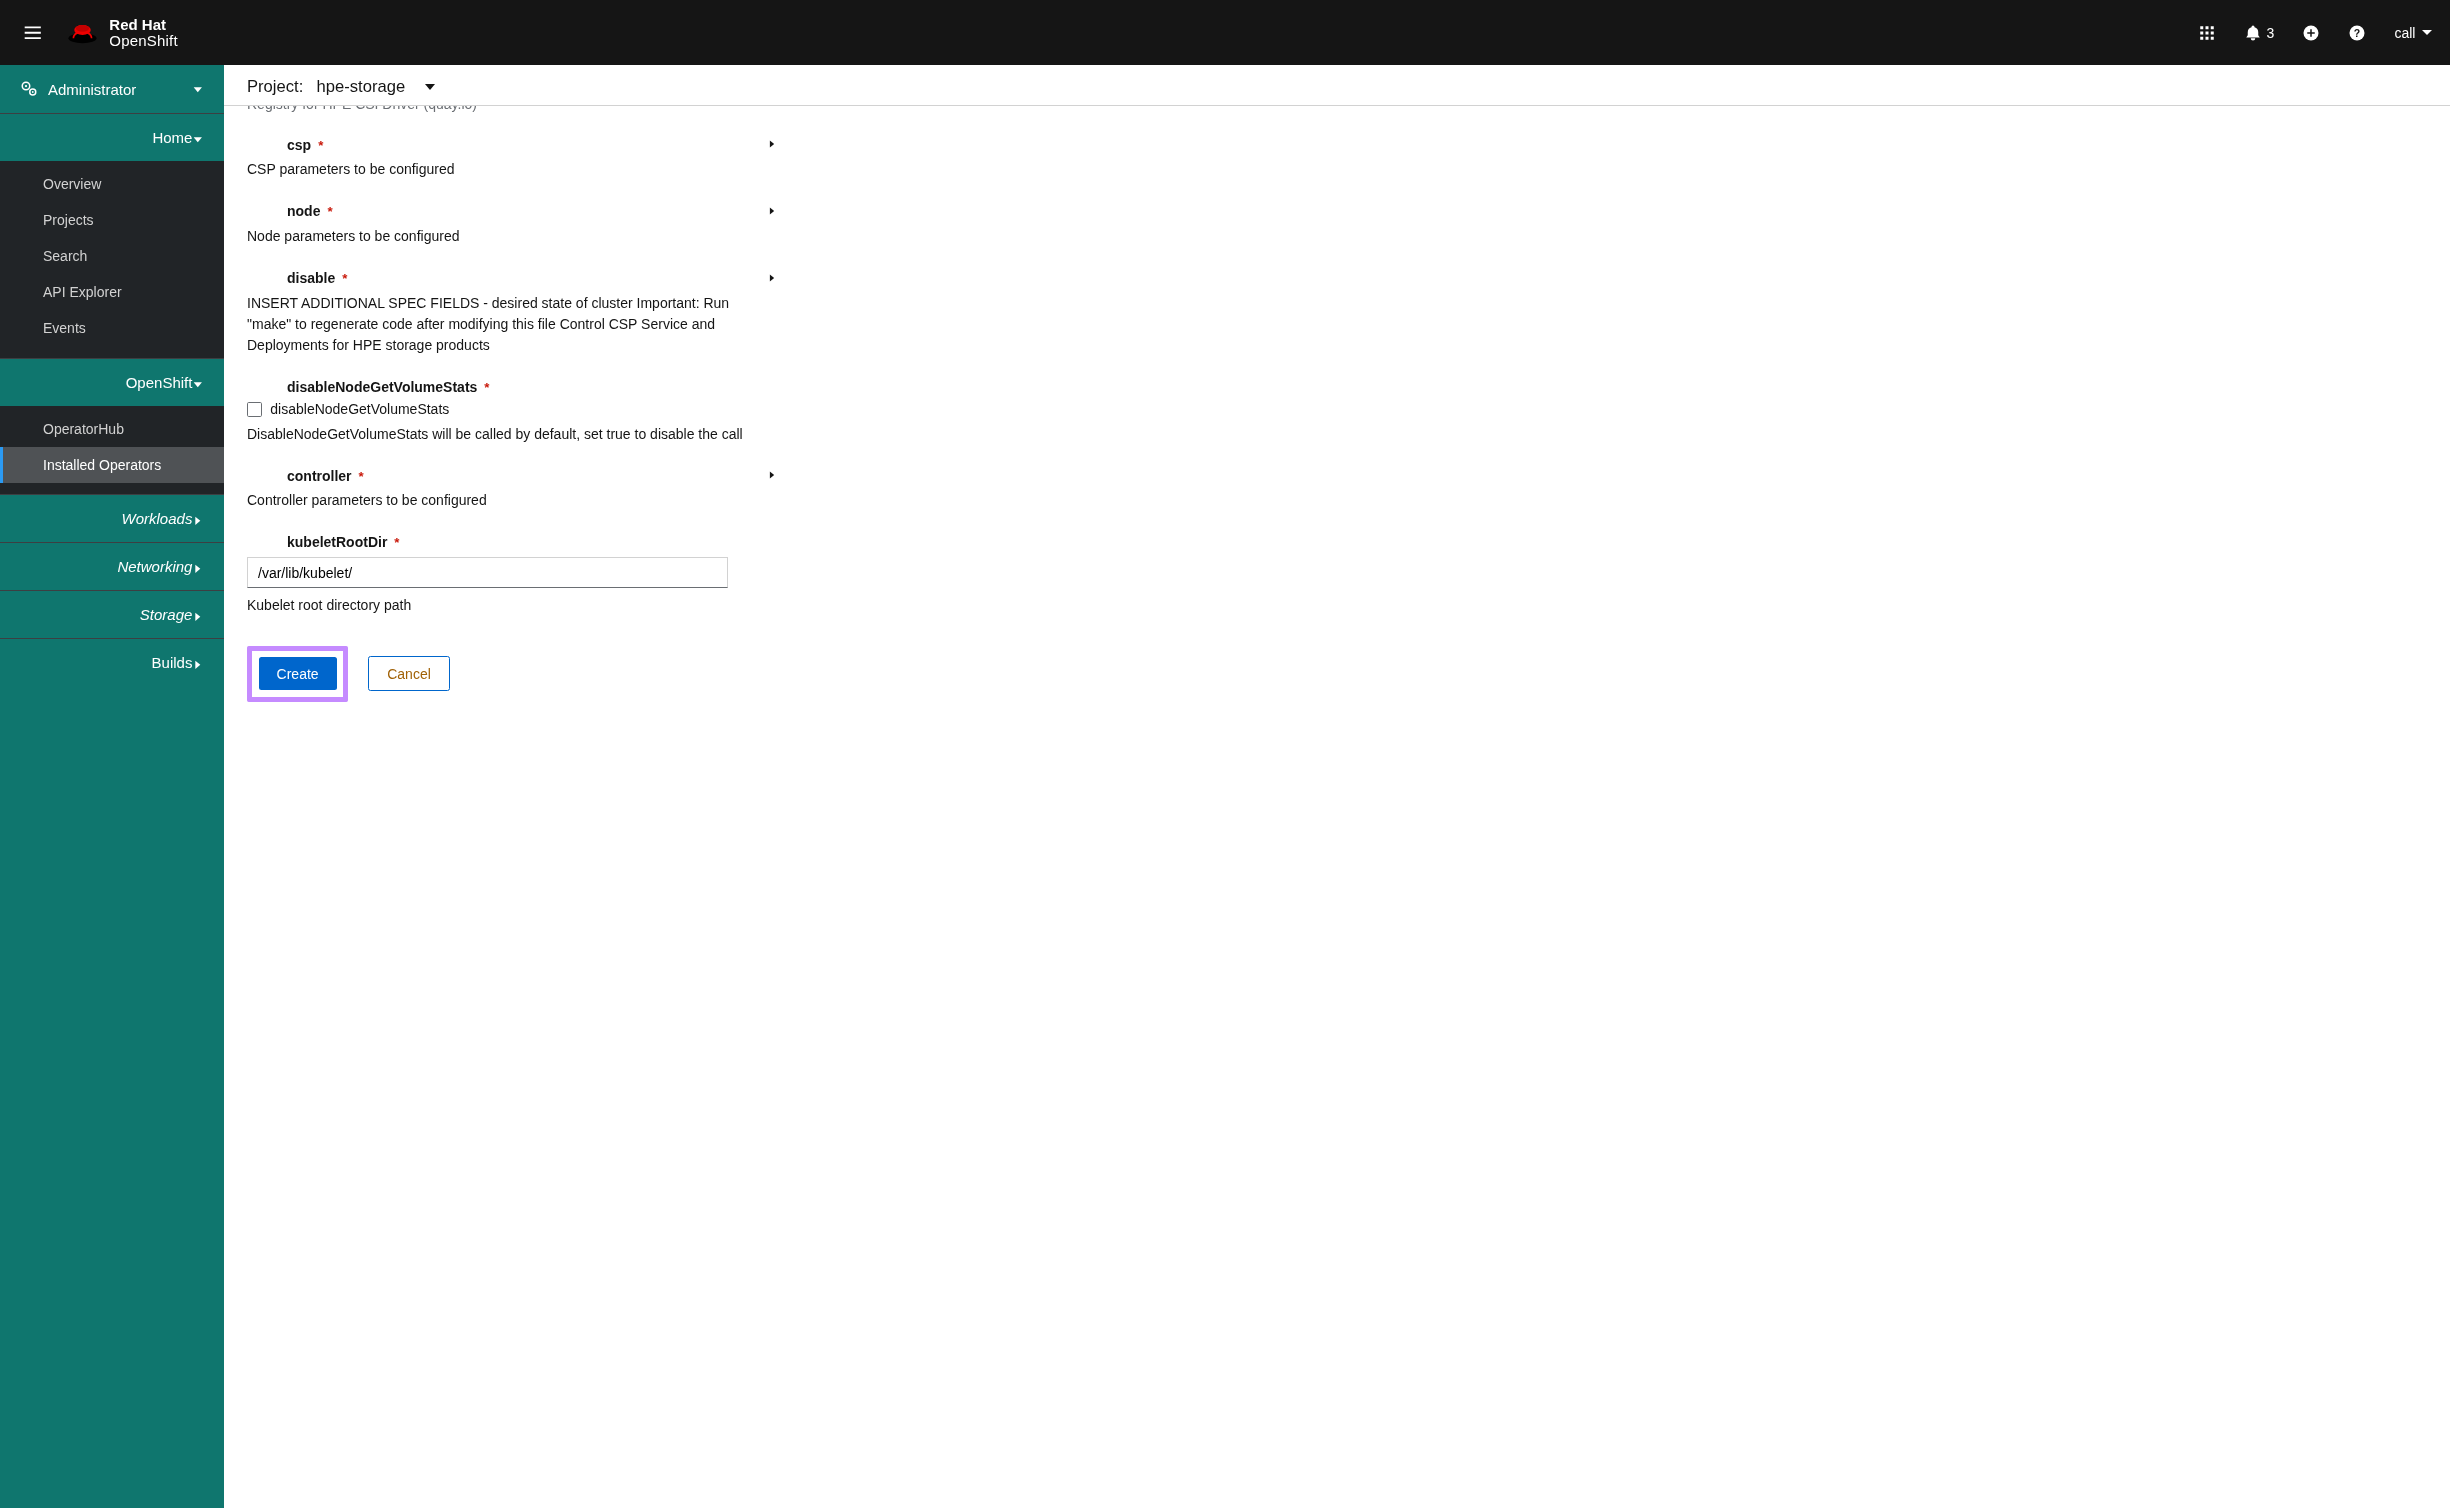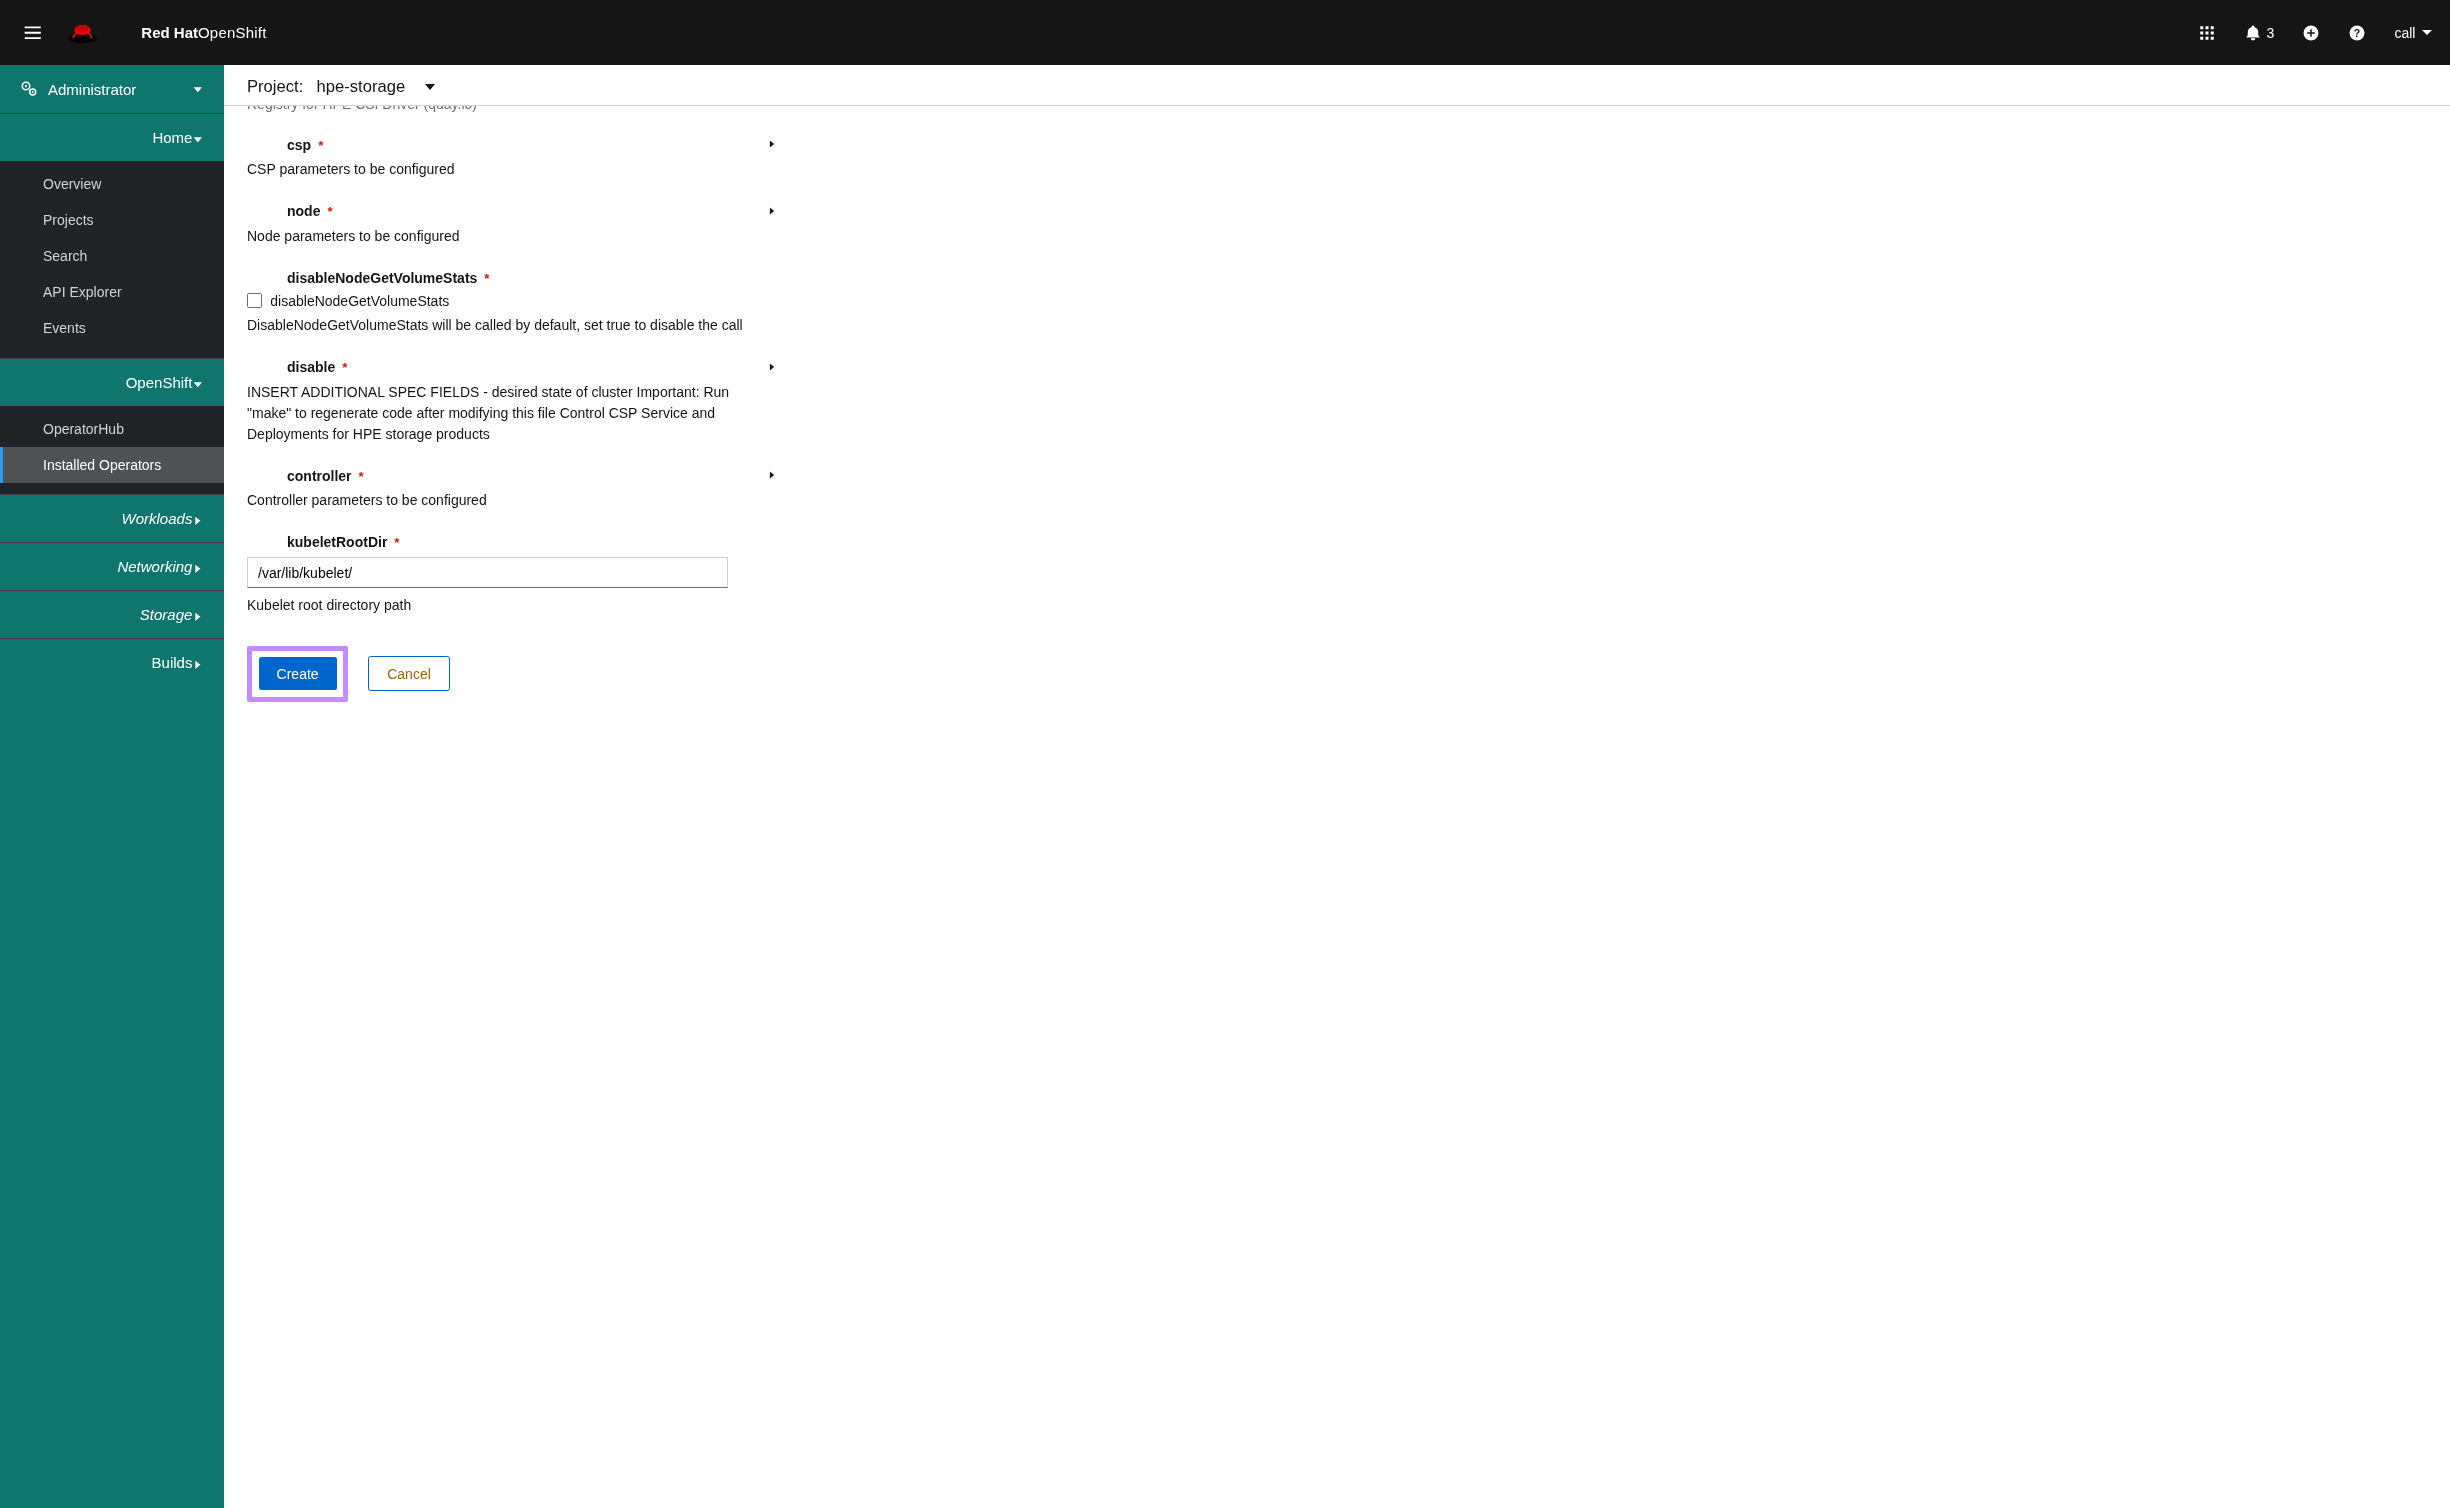--- a/index.html
+++ b/index.html
@@ -28,21 +28,21 @@
   .hamburger svg { width: 21.5px; height: 21.5px; }
   .brand {
     display: flex; align-items: center; gap: 10px;
     margin-left: 15px;
   }
   .fedora {
     width: 33px; height: 25px;
     position: relative;
   }
   .fedora svg { width: 33px; height: 25px; }
-  .brand-text { display: flex; line-height: 1.05; margin-left: 32px; }
+  .brand-text { display: flex; flex-direction: column; line-height: 1.05; }
   .brand-text .l1 { font-weight: 700; font-size: 15px; }
   .brand-text .l2 { font-weight: 400; font-size: 15px; letter-spacing: 0.2px; }
   .masthead-right {
     margin-left: auto;
     display: flex; align-items: center; gap: 28px;
   }
   .mh-item { display: flex; align-items: center; cursor: pointer; }
   .mh-item svg { width: 18px; height: 18px; fill: #fff; }
   .badge-num { margin-left: 5px; font-size: 14px; }
   .user { font-size: 14px; display: flex; align-items: center; gap: 6.6px; }
@@ -353,49 +353,49 @@
             <span class="req">*</span>
           </span>
           <span class="chev2"><svg viewBox="0 0 14 14">
                 <path d="M4 2l6 5-6 5z"></path>
               </svg></span>
         </div>
         <div class="field-desc">Node parameters to be configured</div>
       </div>
 
       <div class="field-group">
+        <div class="field-header">
+          <span>
+            <span class="field-title">disable</span>
+            <span class="req">*</span>
+          </span>
+          <span class="chev2"><svg viewBox="0 0 14 14">
+                <path d="M4 2l6 5-6 5z"></path>
+              </svg></span>
+        </div>
+        <div class="field-desc">INSERT ADDITIONAL SPEC FIELDS - desired state of cluster Important: Run "make" to regenerate code after modifying this file Control CSP Service and Deployments for HPE storage products</div>
+      </div>
+
+      <div class="field-group">
         <div class="field-header" style="cursor:default">
           <span>
             <span class="field-title">disableNodeGetVolumeStats</span>
             <span class="req">*</span>
           </span>
         </div>
         <label class="checkbox-row">
           <span class="checkbox-box"></span>
           <span class="checkbox-label">disableNodeGetVolumeStats</span>
         </label>
         <div class="field-desc">DisableNodeGetVolumeStats will be called by default, set true to disable the call</div>
       </div>
 
       <div class="field-group">
         <div class="field-header">
           <span>
-            <span class="field-title">disable</span>
-            <span class="req">*</span>
-          </span>
-          <span class="chev2"><svg viewBox="0 0 14 14">
-                <path d="M4 2l6 5-6 5z"></path>
-              </svg></span>
-        </div>
-        <div class="field-desc">INSERT ADDITIONAL SPEC FIELDS - desired state of cluster Important: Run "make" to regenerate code after modifying this file Control CSP Service and Deployments for HPE storage products</div>
-      </div>
-
-      <div class="field-group">
-        <div class="field-header">
-          <span>
             <span class="field-title">controller</span>
             <span class="req">*</span>
           </span>
           <span class="chev2"><svg viewBox="0 0 14 14">
                 <path d="M4 2l6 5-6 5z"></path>
               </svg></span>
         </div>
         <div class="field-desc">Controller parameters to be configured</div>
       </div>
 

